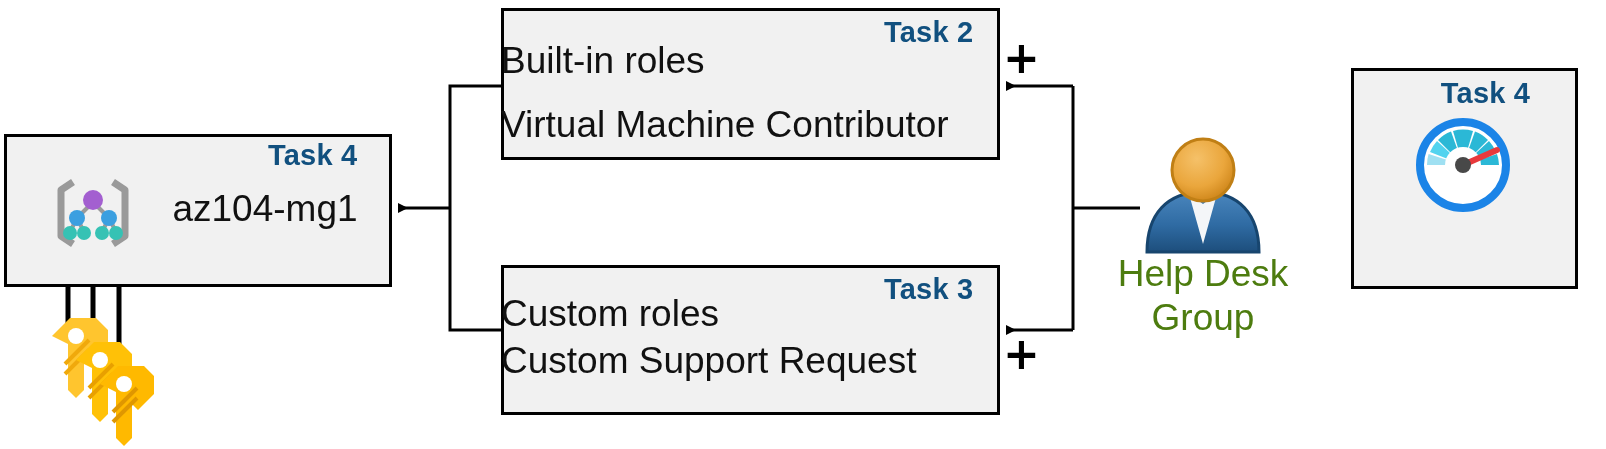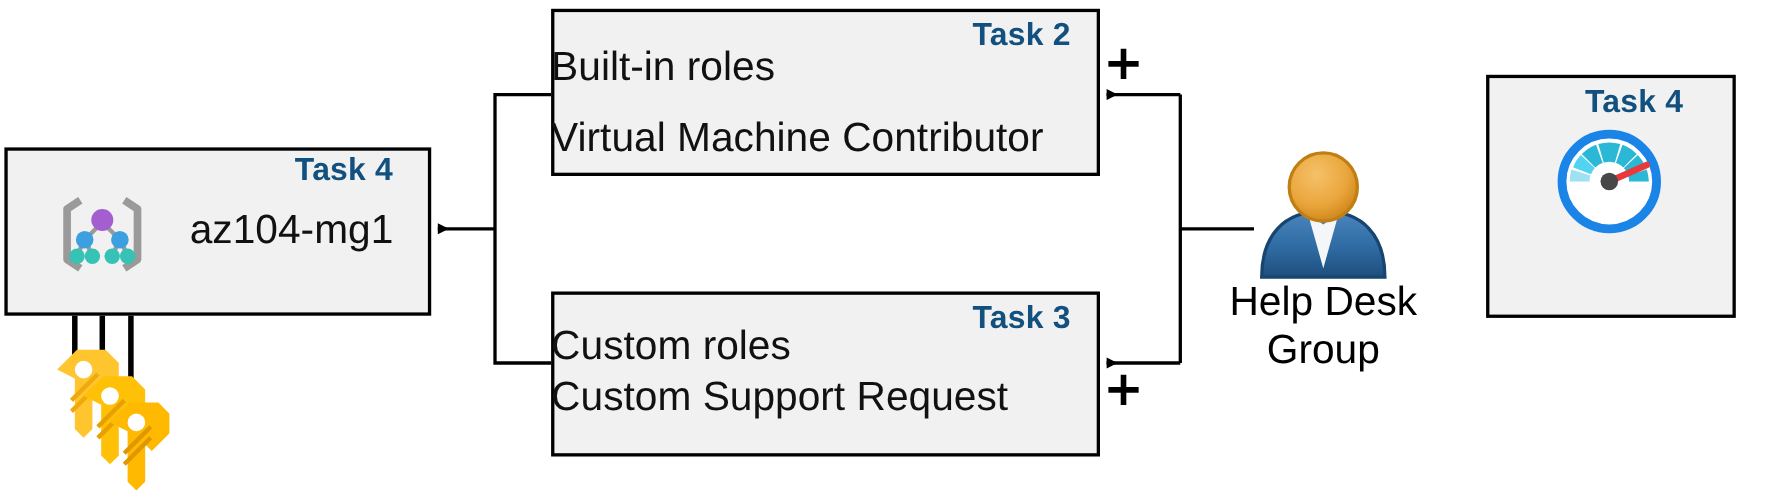--- a/index.html
+++ b/index.html
@@ -41,21 +41,21 @@
   .plus {
     position: absolute;
     color: #000000;
     font-weight: bold;
     font-size: 44px;
     line-height: 1;
     font-family: "DejaVu Sans", sans-serif;
   }
   .persona-caption {
     position: absolute;
-    color: #000000;
+    color: #4d7c0f;
     font-size: 37px;
     line-height: 1.18;
     text-align: center;
     white-space: nowrap;
   }
   svg { display: block; }
   .svg-layer {
     position: absolute;
     left: 0;
     top: 0;

